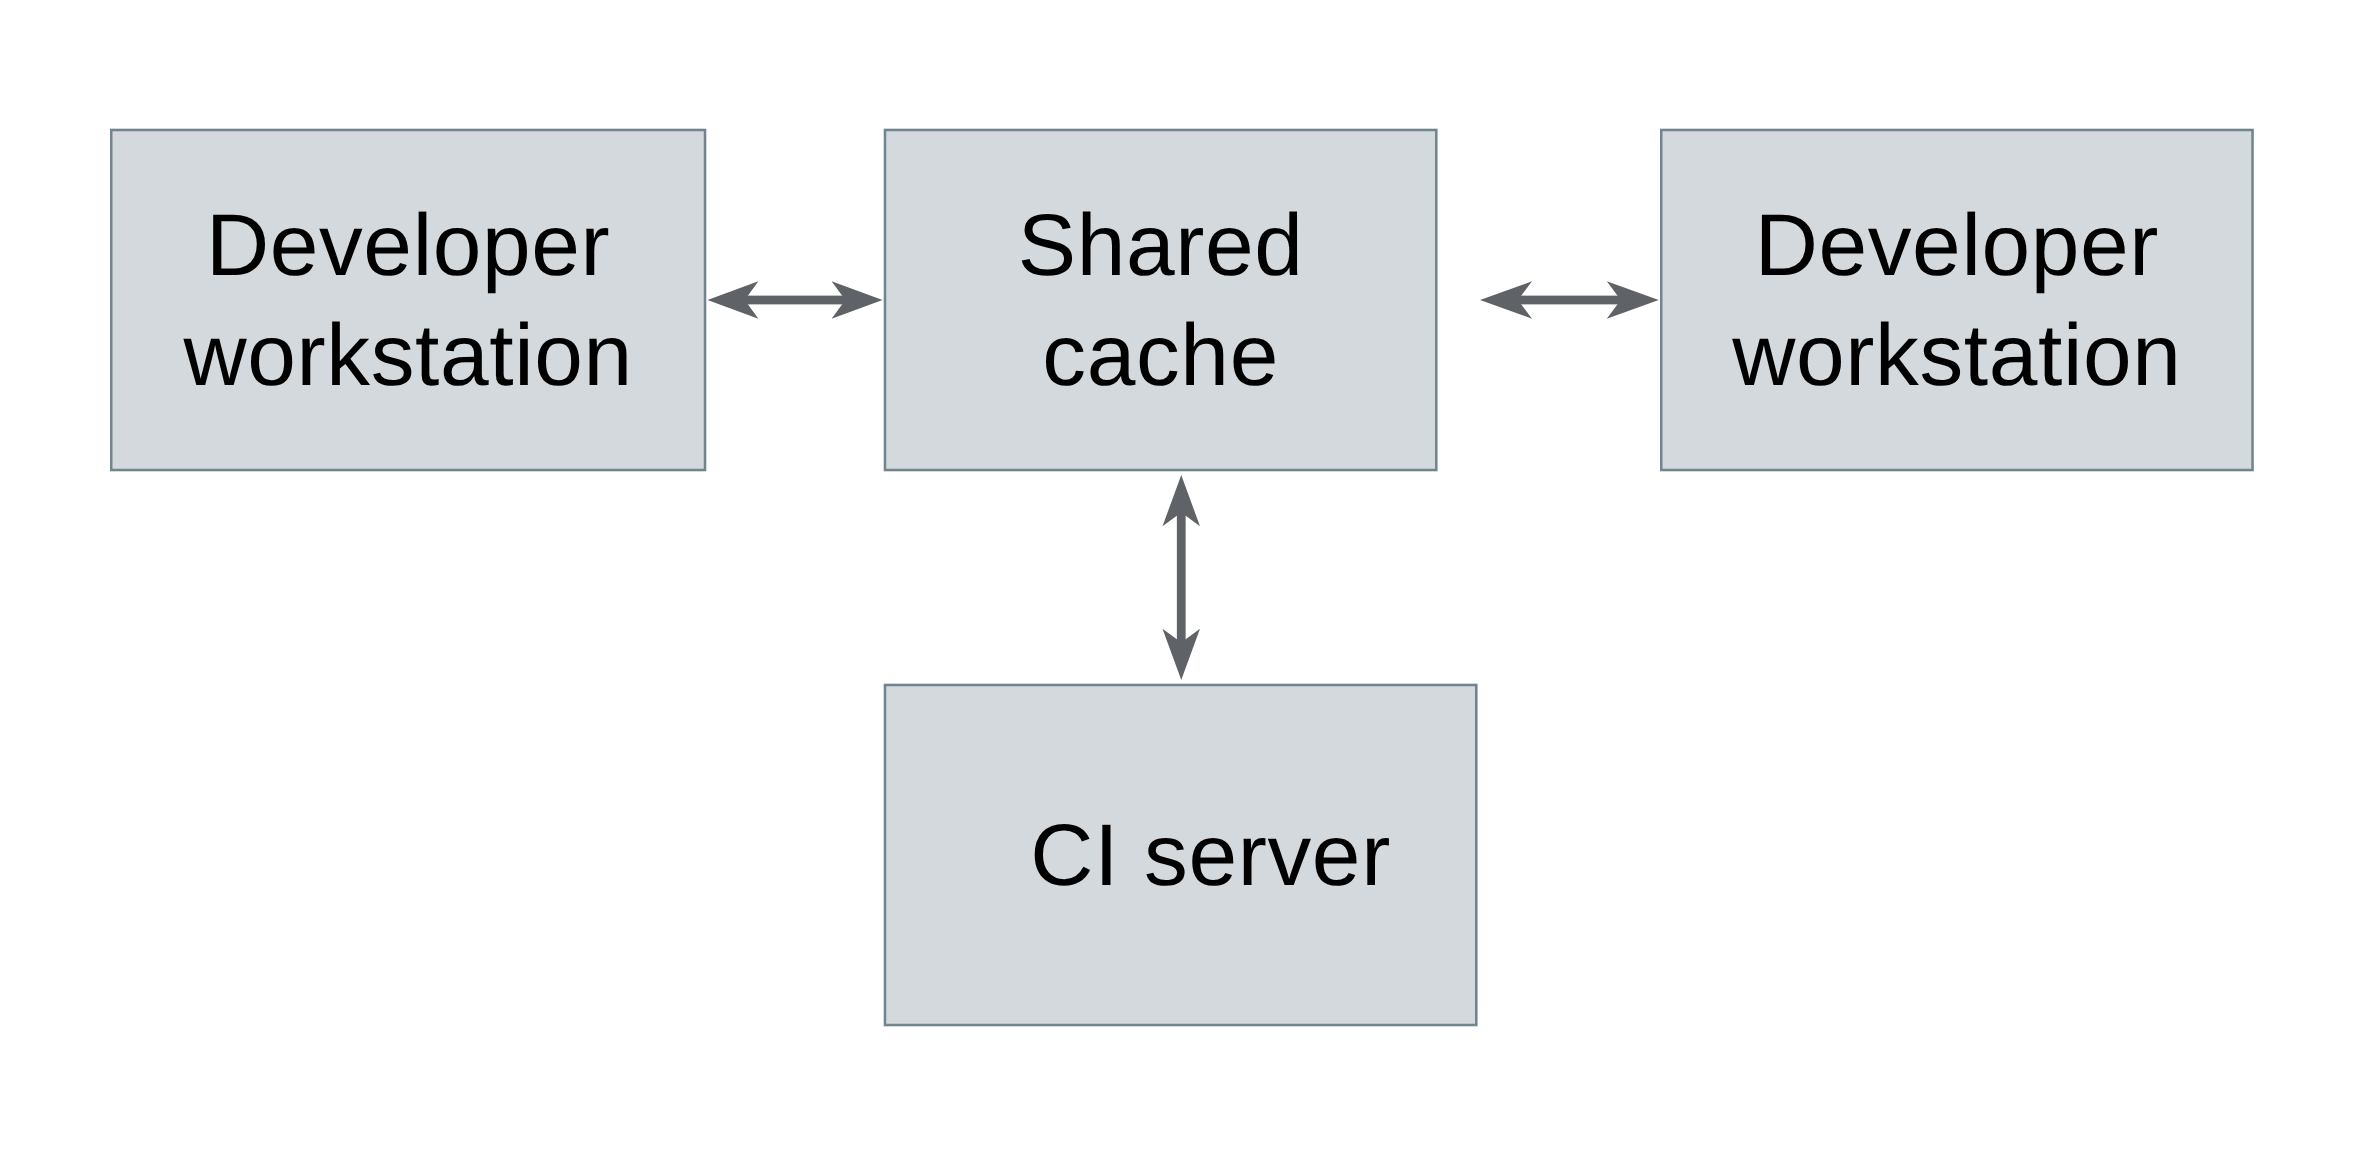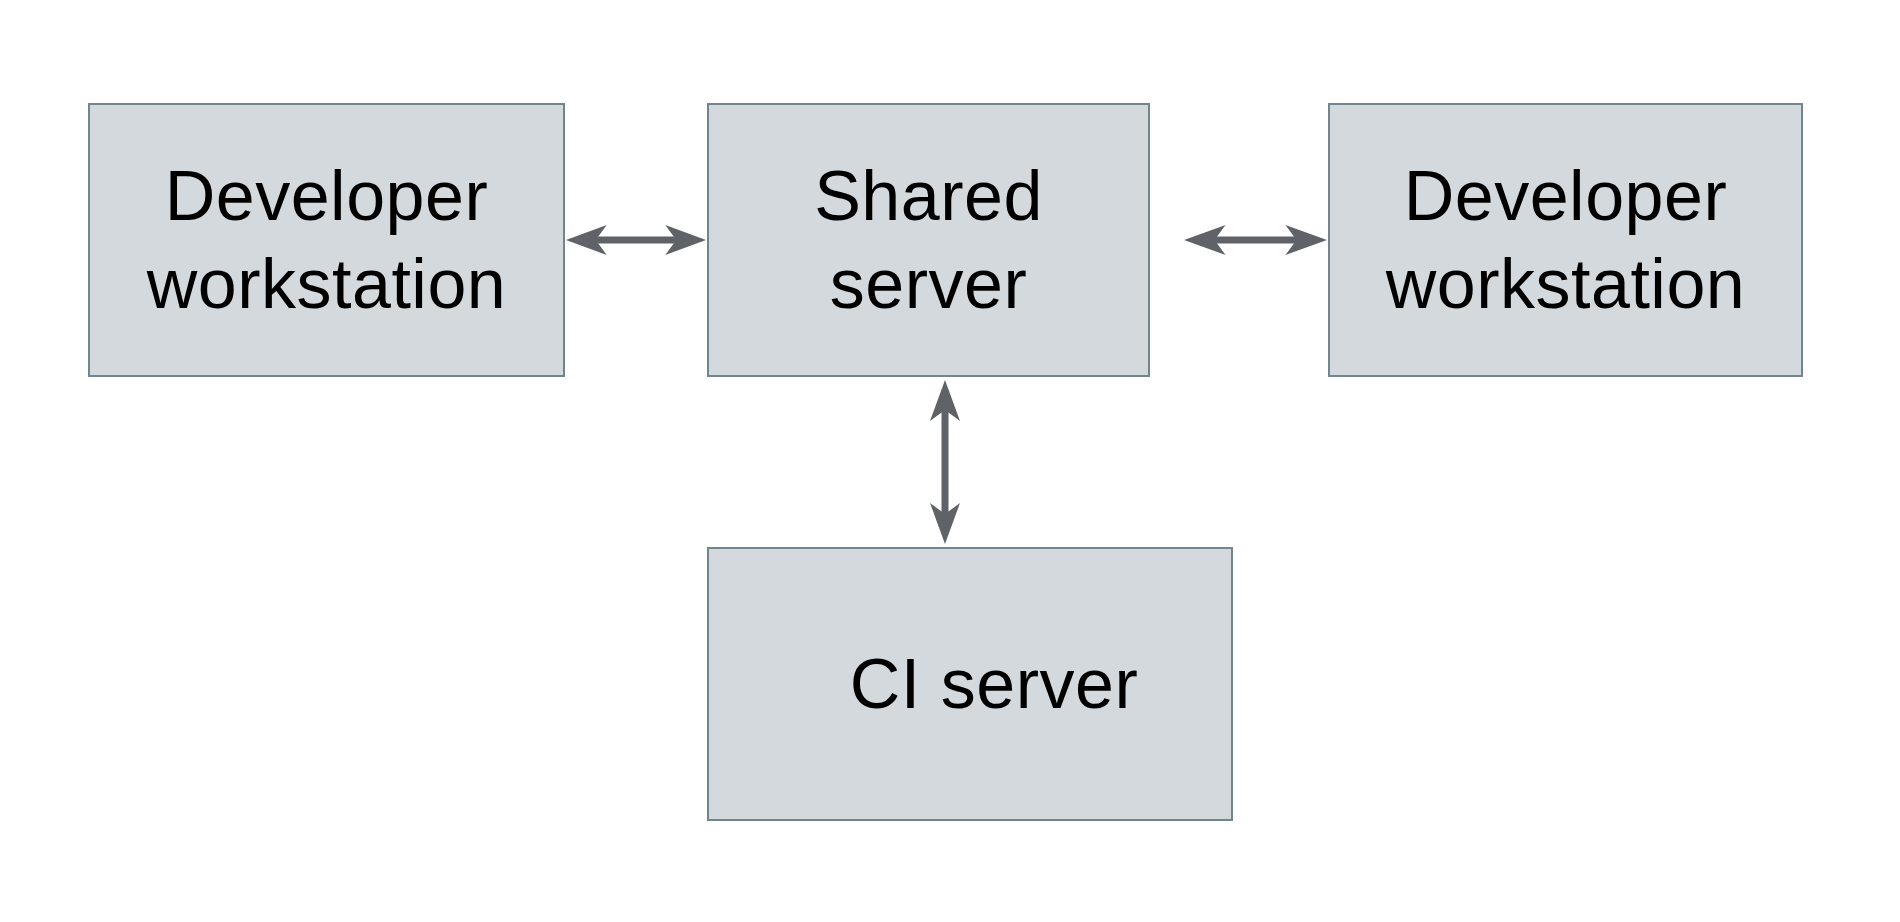--- a/index.html
+++ b/index.html
@@ -28,21 +28,21 @@
     color: var(--text, #000000);
     font-size: 70px;
     line-height: 88px;
     letter-spacing: 0.5px;
   }
   .node-line { white-space: nowrap; }
 
   .node-dev-left     { left: 88px;   top: 103px; width: 477px; height: 274px; }
   .node-shared-cache { left: 707px;  top: 103px; width: 443px; height: 274px; }
   .node-dev-right    { left: 1328px; top: 103px; width: 475px; height: 274px; }
-  .node-ci-server    { left: 707px;  top: 547px; width: 526px; height: 274px; padding-left: 48px; }
+  .node-ci-server    { left: 707px;  top: 547px; width: 475px; height: 274px; padding-left: 48px; }
 
   .arrow {
     position: absolute;
     color: var(--arrow, #5f6368);
     display: block;
   }
   .arrow-left  { left: 565px;  top: 218px; width: 142px; height: 44px; }
   .arrow-right { left: 1183px; top: 218px; width: 145px; height: 44px; }
   .arrow-down  { left: 923px;  top: 379px; width: 44px;  height: 166px; }
 </style>
@@ -51,21 +51,21 @@
 
 <div class="canvas">
 
   <div class="node node-dev-left">
     <div class="node-line">Developer</div>
     <div class="node-line">workstation</div>
   </div>
 
   <div class="node node-shared-cache">
     <div class="node-line">Shared</div>
-    <div class="node-line">server</div>
+    <div class="node-line">cache</div>
   </div>
 
   <div class="node node-dev-right">
     <div class="node-line">Developer</div>
     <div class="node-line">workstation</div>
   </div>
 
   <div class="node node-ci-server">
     <div class="node-line">CI server</div>
   </div>

